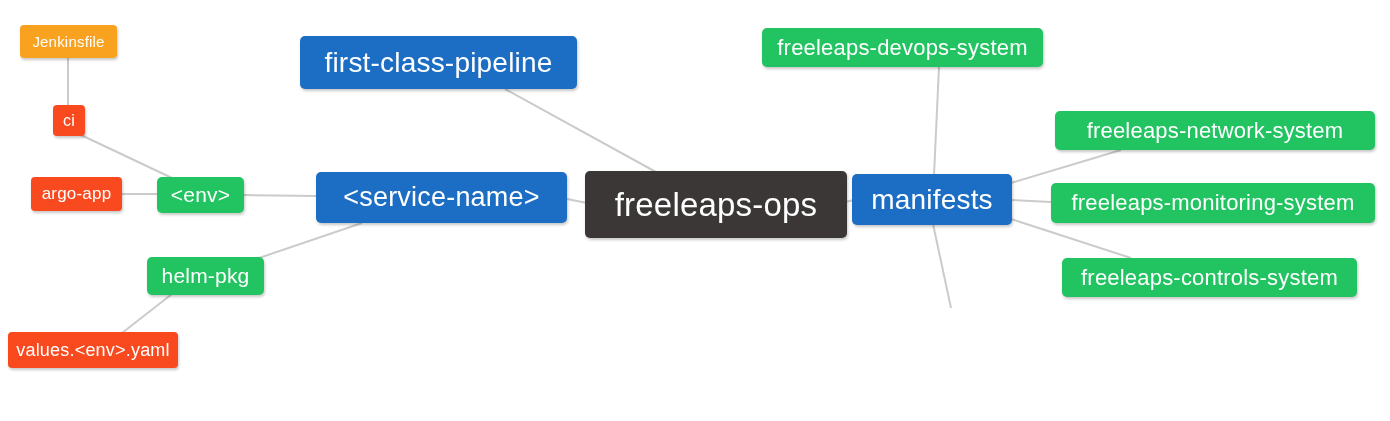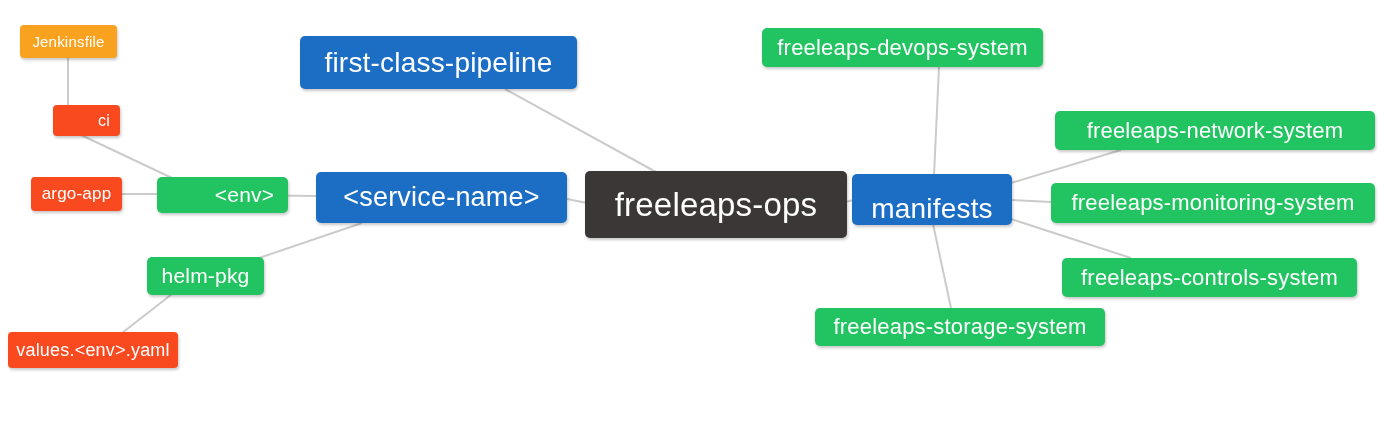--- a/index.html
+++ b/index.html
@@ -28,21 +28,21 @@
   
   #n-jenkinsfile { left:20px;  top:25px;  width:97px;  height:33px; font-size:15px; border-radius:4px;justify-content:center; }
   #n-ci          { left:53px;  top:105px; width:32px;  height:31px; font-size:16px; border-radius:4px; }
   #n-argo        { left:31px;  top:177px; width:91px;  height:34px; font-size:17px; border-radius:4px; }
   #n-env         { left:157px; top:177px; width:87px;  height:36px; font-size:21px; }
   #n-fcp         { left:300px; top:36px;  width:277px; height:53px; font-size:28px; }
   #n-service     { left:316px; top:172px; width:251px; height:51px; font-size:27px; }
   #n-helm        { left:147px; top:257px; width:117px; height:38px; font-size:21px; }
   #n-values      { left:8px;   top:332px; width:170px; height:36px; font-size:18px; border-radius:4px; }
   #n-ops         { left:585px; top:171px; width:262px; height:67px; font-size:33px; }
-  #n-manifests   { left:852px; top:174px; width:160px; height:51px; font-size:28px;align-items:flex-end; }
+  #n-manifests   { left:852px; top:174px; width:160px; height:51px; font-size:28px; }
   #n-devops      { left:762px; top:28px;  width:281px; height:39px; font-size:22px; }
   #n-network     { left:1055px;top:111px; width:320px; height:39px; font-size:22px; }
   #n-monitoring  { left:1051px;top:183px; width:324px; height:40px; font-size:22px; }
   #n-controls    { left:1062px;top:258px; width:295px; height:39px; font-size:22px; }
   #n-storage     { left:815px; top:308px; width:290px; height:38px; font-size:22px; }
 </style>
 </head>
 <body>
 
 <div class="canvas" style="background: rgb(255, 255, 255);">
@@ -61,29 +61,29 @@
     <line x1="1011" y1="183" x2="1121" y2="150" style="stroke: rgb(203, 203, 203);"></line>
     <line x1="1011" y1="200" x2="1051" y2="202" style="stroke: rgb(203, 203, 203);"></line>
     <line x1="1011" y1="219" x2="1131" y2="258" style="stroke: rgb(203, 203, 203);"></line>
     <line x1="933" y1="224" x2="951" y2="308" style="stroke: rgb(203, 203, 203);"></line>
   </svg>
 
   <div class="node" id="n-jenkinsfile" style="background: rgb(249, 162, 31);">
     <span>Jenkinsfile</span>
   </div>
 
-  <div class="node" id="n-ci" style="background: rgb(248, 73, 31); padding-left: 35px;">
+  <div class="node" id="n-ci" style="background: rgb(248, 73, 31);">
     <span>ci</span>
   </div>
 
   <div class="node" id="n-argo" style="background: rgb(248, 73, 31);">
     <span>argo-app</span>
   </div>
 
-  <div class="node" id="n-env" style="background: rgb(34, 196, 97); padding-left: 44px;">
+  <div class="node" id="n-env" style="background: rgb(34, 196, 97);">
     <span>&lt;env&gt;</span>
   </div>
 
   <div class="node" id="n-fcp" style="background: rgb(28, 110, 197);">
     <span>first-class-pipeline</span>
   </div>
 
   <div class="node" id="n-service" style="background: rgb(28, 110, 197);">
     <span>&lt;service-name&gt;</span>
   </div>
@@ -113,17 +113,14 @@
   </div>
 
   <div class="node" id="n-monitoring" style="background: rgb(34, 196, 97);">
     <span>freeleaps-monitoring-system</span>
   </div>
 
   <div class="node" id="n-controls" style="background: rgb(34, 196, 97);">
     <span>freeleaps-controls-system</span>
   </div>
 
-  <div class="node" id="n-storage" style="background: rgb(34, 196, 97);">
-    <span>freeleaps-storage-system</span>
-  </div>
 
 </div>
 
 </body></html>

